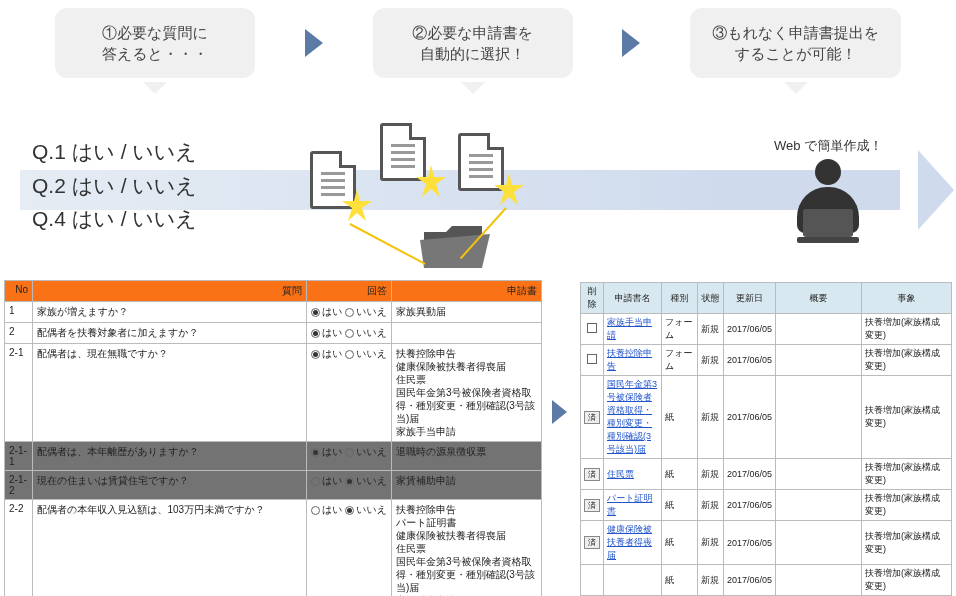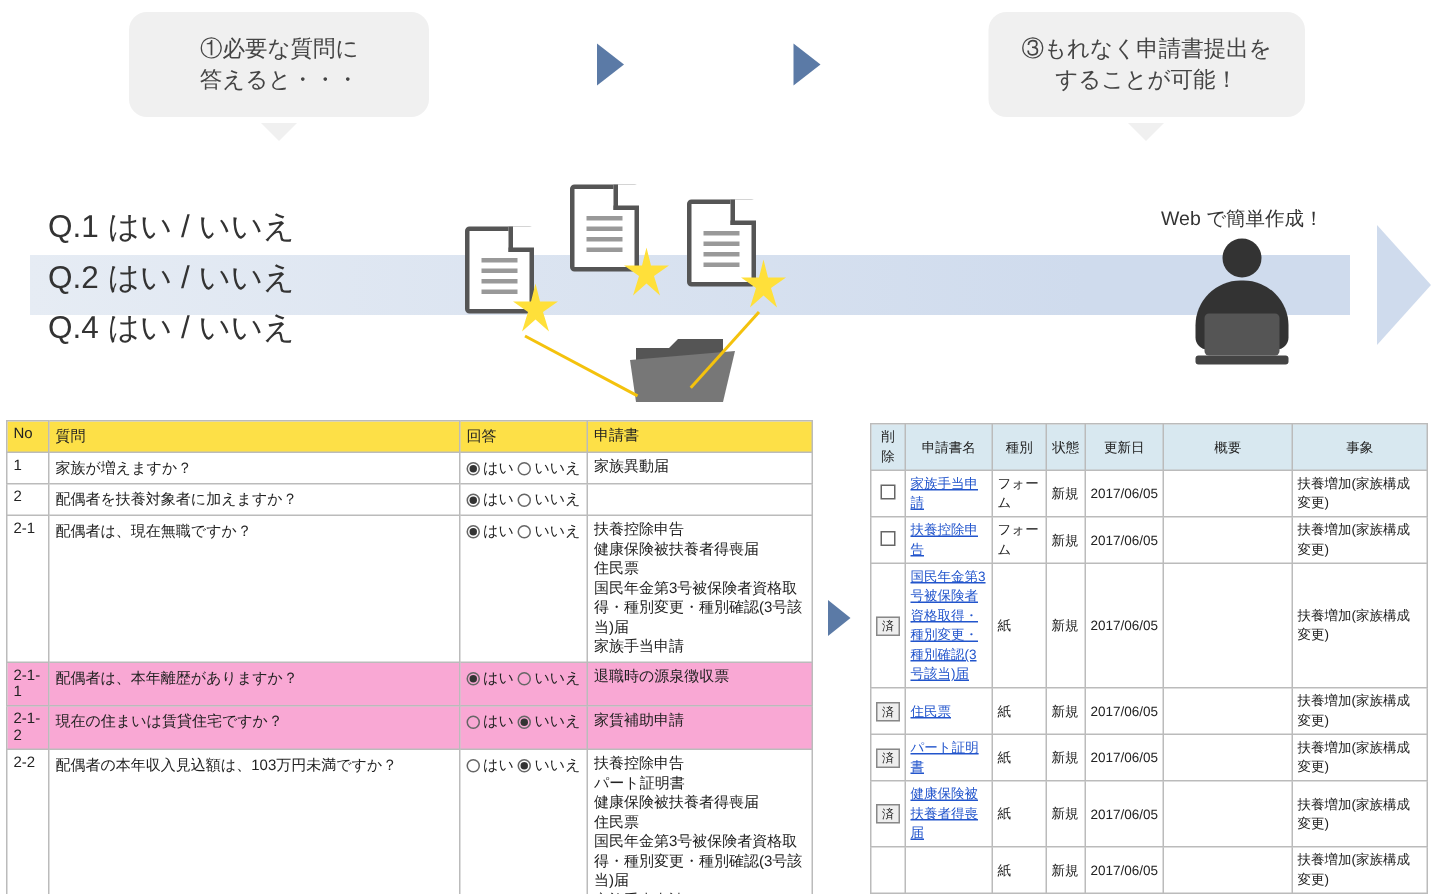--- a/index.html
+++ b/index.html
@@ -39,45 +39,46 @@
   .avatar .body { width:62px; height:46px; background:#333; border-radius:30px 30px 8px 8px; margin:2px auto 0; position:relative; }
   .avatar .laptop { position:absolute; bottom:-4px; left:6px; width:50px; height:28px; background:#555; border-radius:3px; }
   .avatar .laptop::after { content:""; position:absolute; bottom:-6px; left:-6px; width:62px; height:6px; background:#444; border-radius:2px; }
 
   
   .yline { position:absolute; background:#f4c20d; height:2px; transform-origin:left center; }
 
   
   .tbl-left { position:absolute; top:280px; left:4px; width:538px; border-collapse:collapse; font-size:10px; color:#222; }
   .tbl-left th, .tbl-left td { border:1px solid #bbb; padding:3px 4px; vertical-align:top; }
-  .tbl-left thead th { background:#fde047; text-align:left; font-weight:normal; }
+  .tbl-left thead th { background:#f97316; text-align:right; font-weight:normal; }
   .tbl-left .ans { white-space:nowrap; }
   .tbl-left .ans .radio { display:inline-block; width:9px; height:9px; border:1px solid #666; border-radius:50%; margin-right:2px; vertical-align:middle; position:relative; }
   .tbl-left .ans .radio.sel::after { content:""; position:absolute; top:1px; left:1px; width:5px; height:5px; background:#333; border-radius:50%; }
-  .tbl-left tr.hl td { background:#f9a8d4; }
+  .tbl-left tr.hl td { background:#737373; }
   .tbl-left .no { width:28px; }
   .tbl-left .doccol { width:150px; line-height:1.3; }
 
   
   .tbl-right { position:absolute; top:282px; left:580px; width:372px; border-collapse:collapse; font-size:9px; color:#222; }
   .tbl-right th, .tbl-right td { border:1px solid #bbb; padding:2px 3px; vertical-align:middle; }
   .tbl-right thead th { background:#d8e8f0; text-align:center; font-weight:normal; }
   .tbl-right .link { color:#2255cc; text-decoration:underline; }
   .tbl-right .cb { width:10px; height:10px; border:1px solid #666; display:inline-block; }
   .tbl-right .btn { display:inline-block; border:1px solid #888; background:#eee; padding:0 3px; font-size:8px; }
 
   
   .chev2 { position:absolute; top:400px; left:552px; width:0; height:0; border-top:12px solid transparent; border-bottom:12px solid transparent; border-left:15px solid #5b7aa6; }
 </style>
 </head>
 <body>
 
 <div class="bubbles">
   <div class="bubble"><span>①必要な質問に<br>答えると・・・</span></div>
   <div class="chev"></div>
+  <div class="bubble"><span>②必要な申請書を<br>自動的に選択！</span></div>
   <div class="chev"></div>
   <div class="bubble"><span>③もれなく申請書提出を<br>することが可能！</span></div>
 </div>
 
 <div class="flow">
   <div class="arrow-band"></div>
   <div class="arrow-head"></div>
 
   <div class="qlist" id="qlist">
       <div><span class="num">Q.1</span> はい / いいえ</div>

